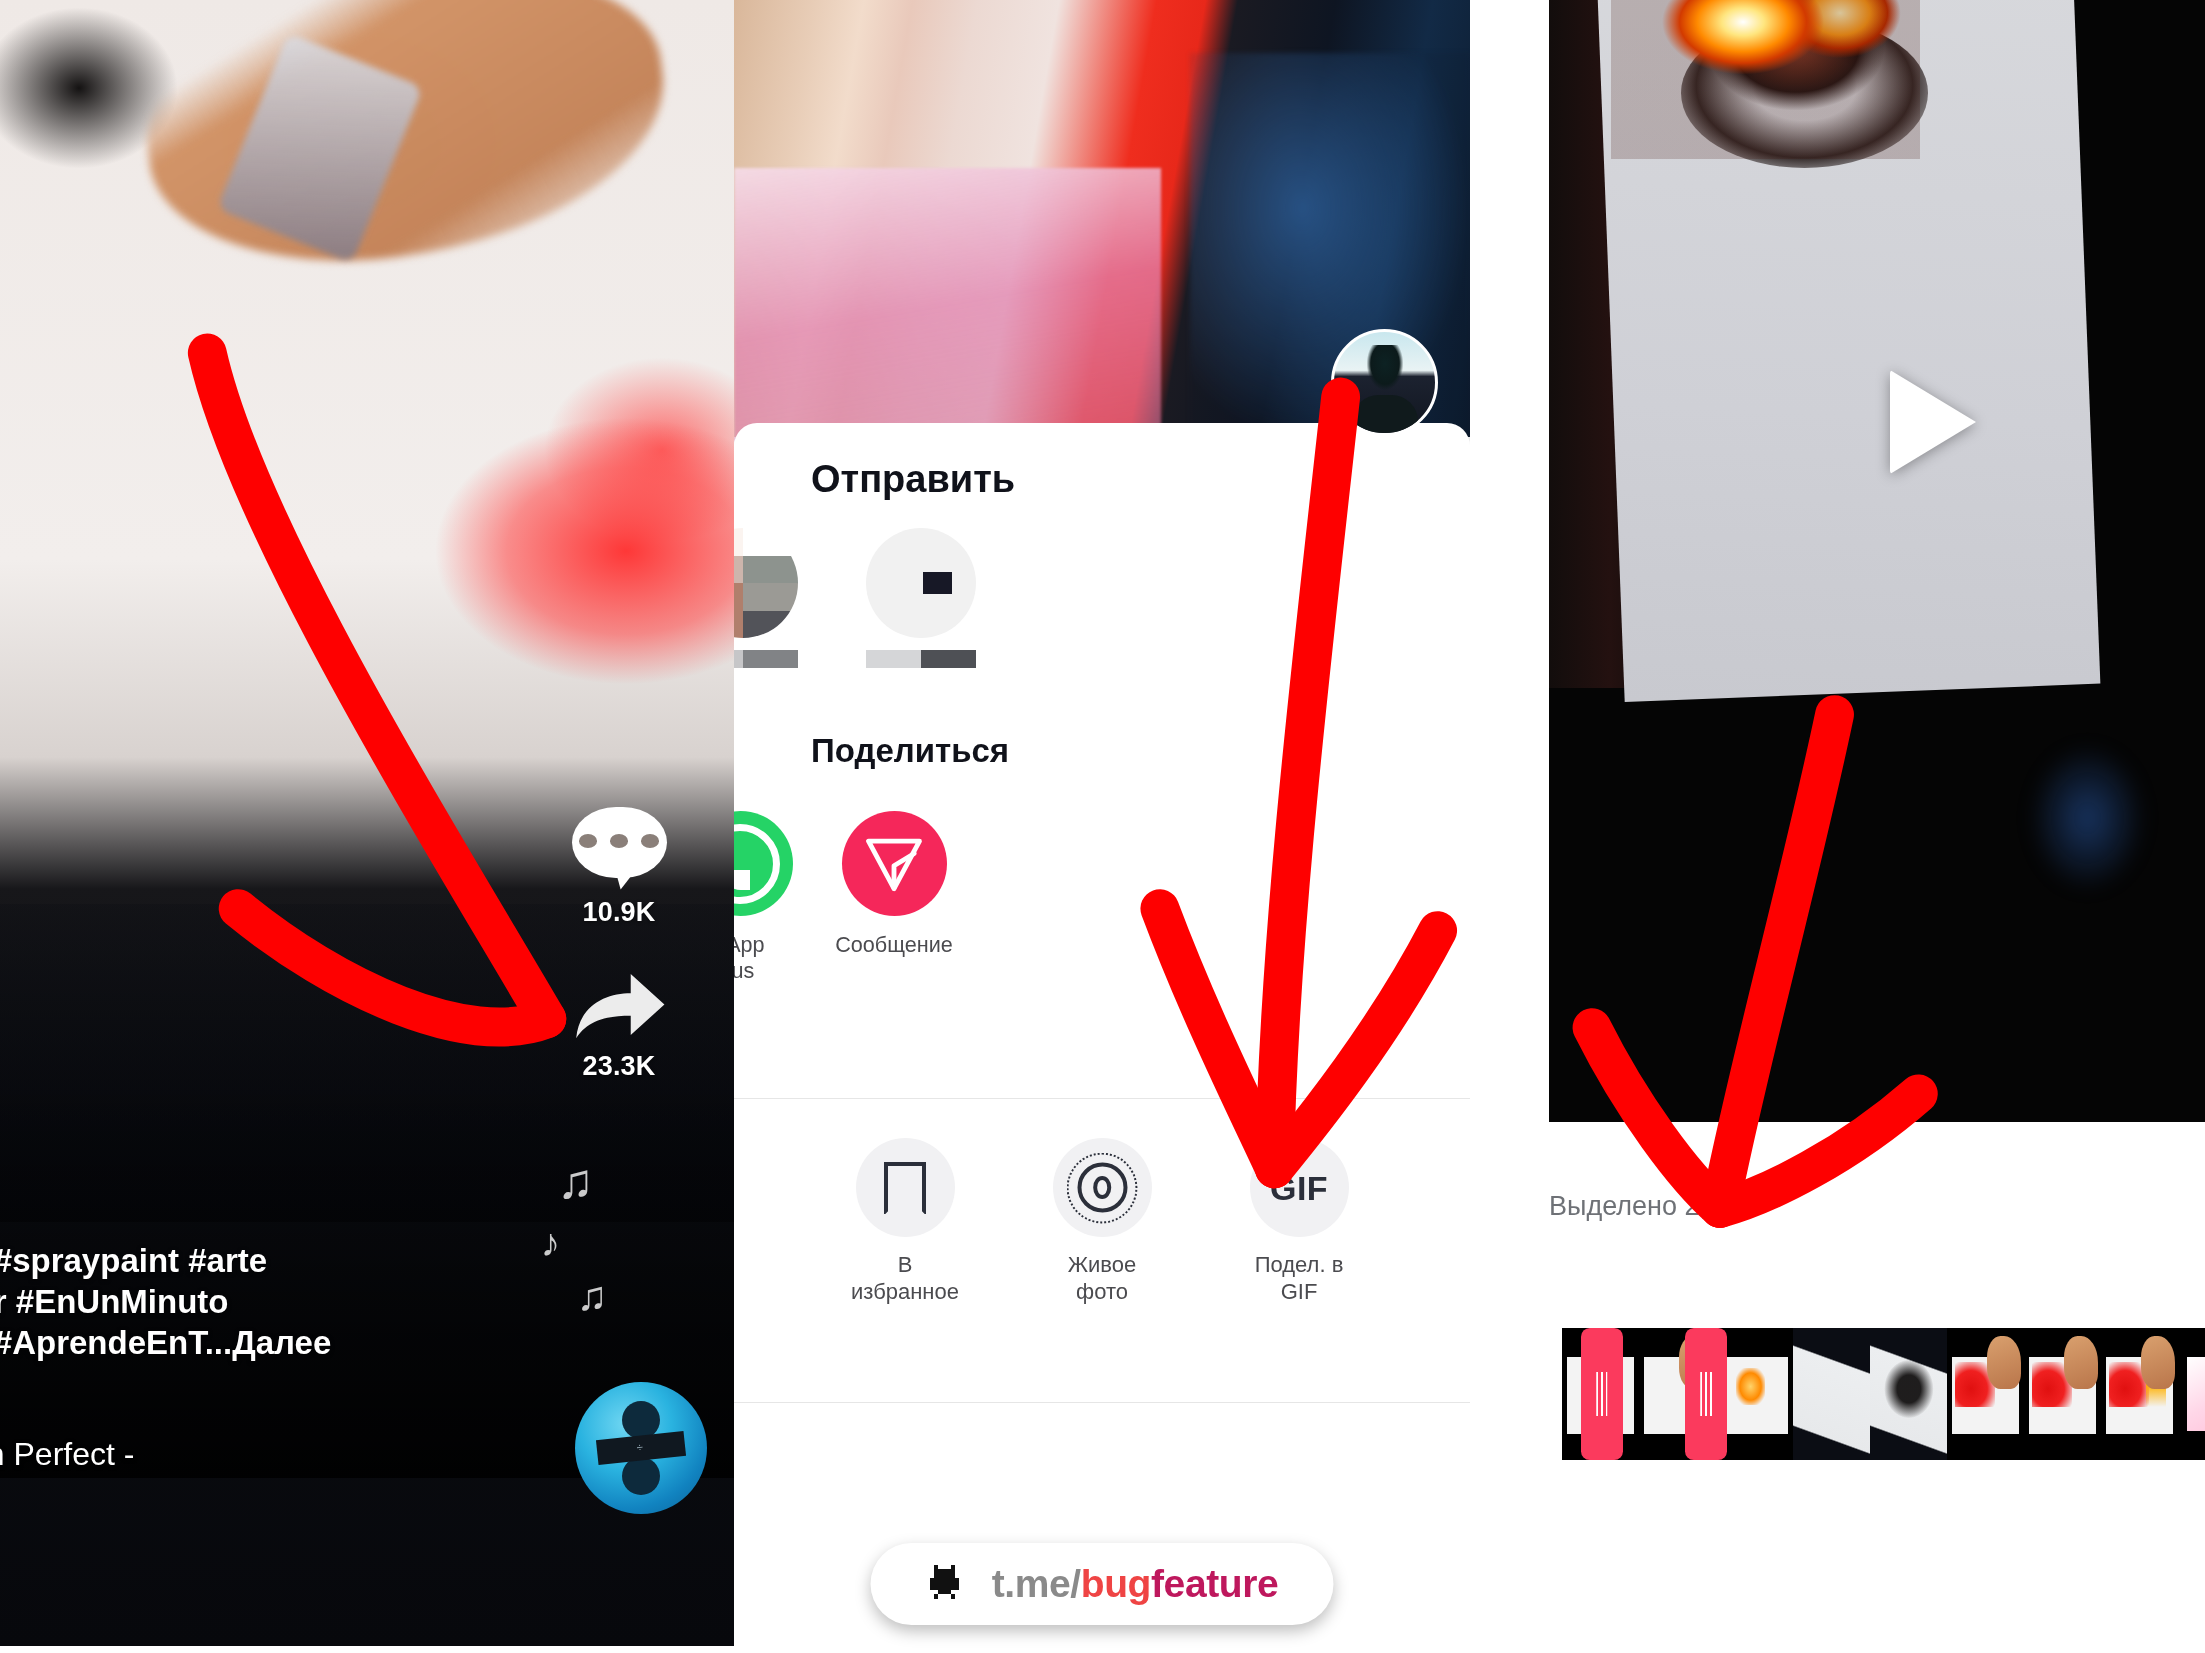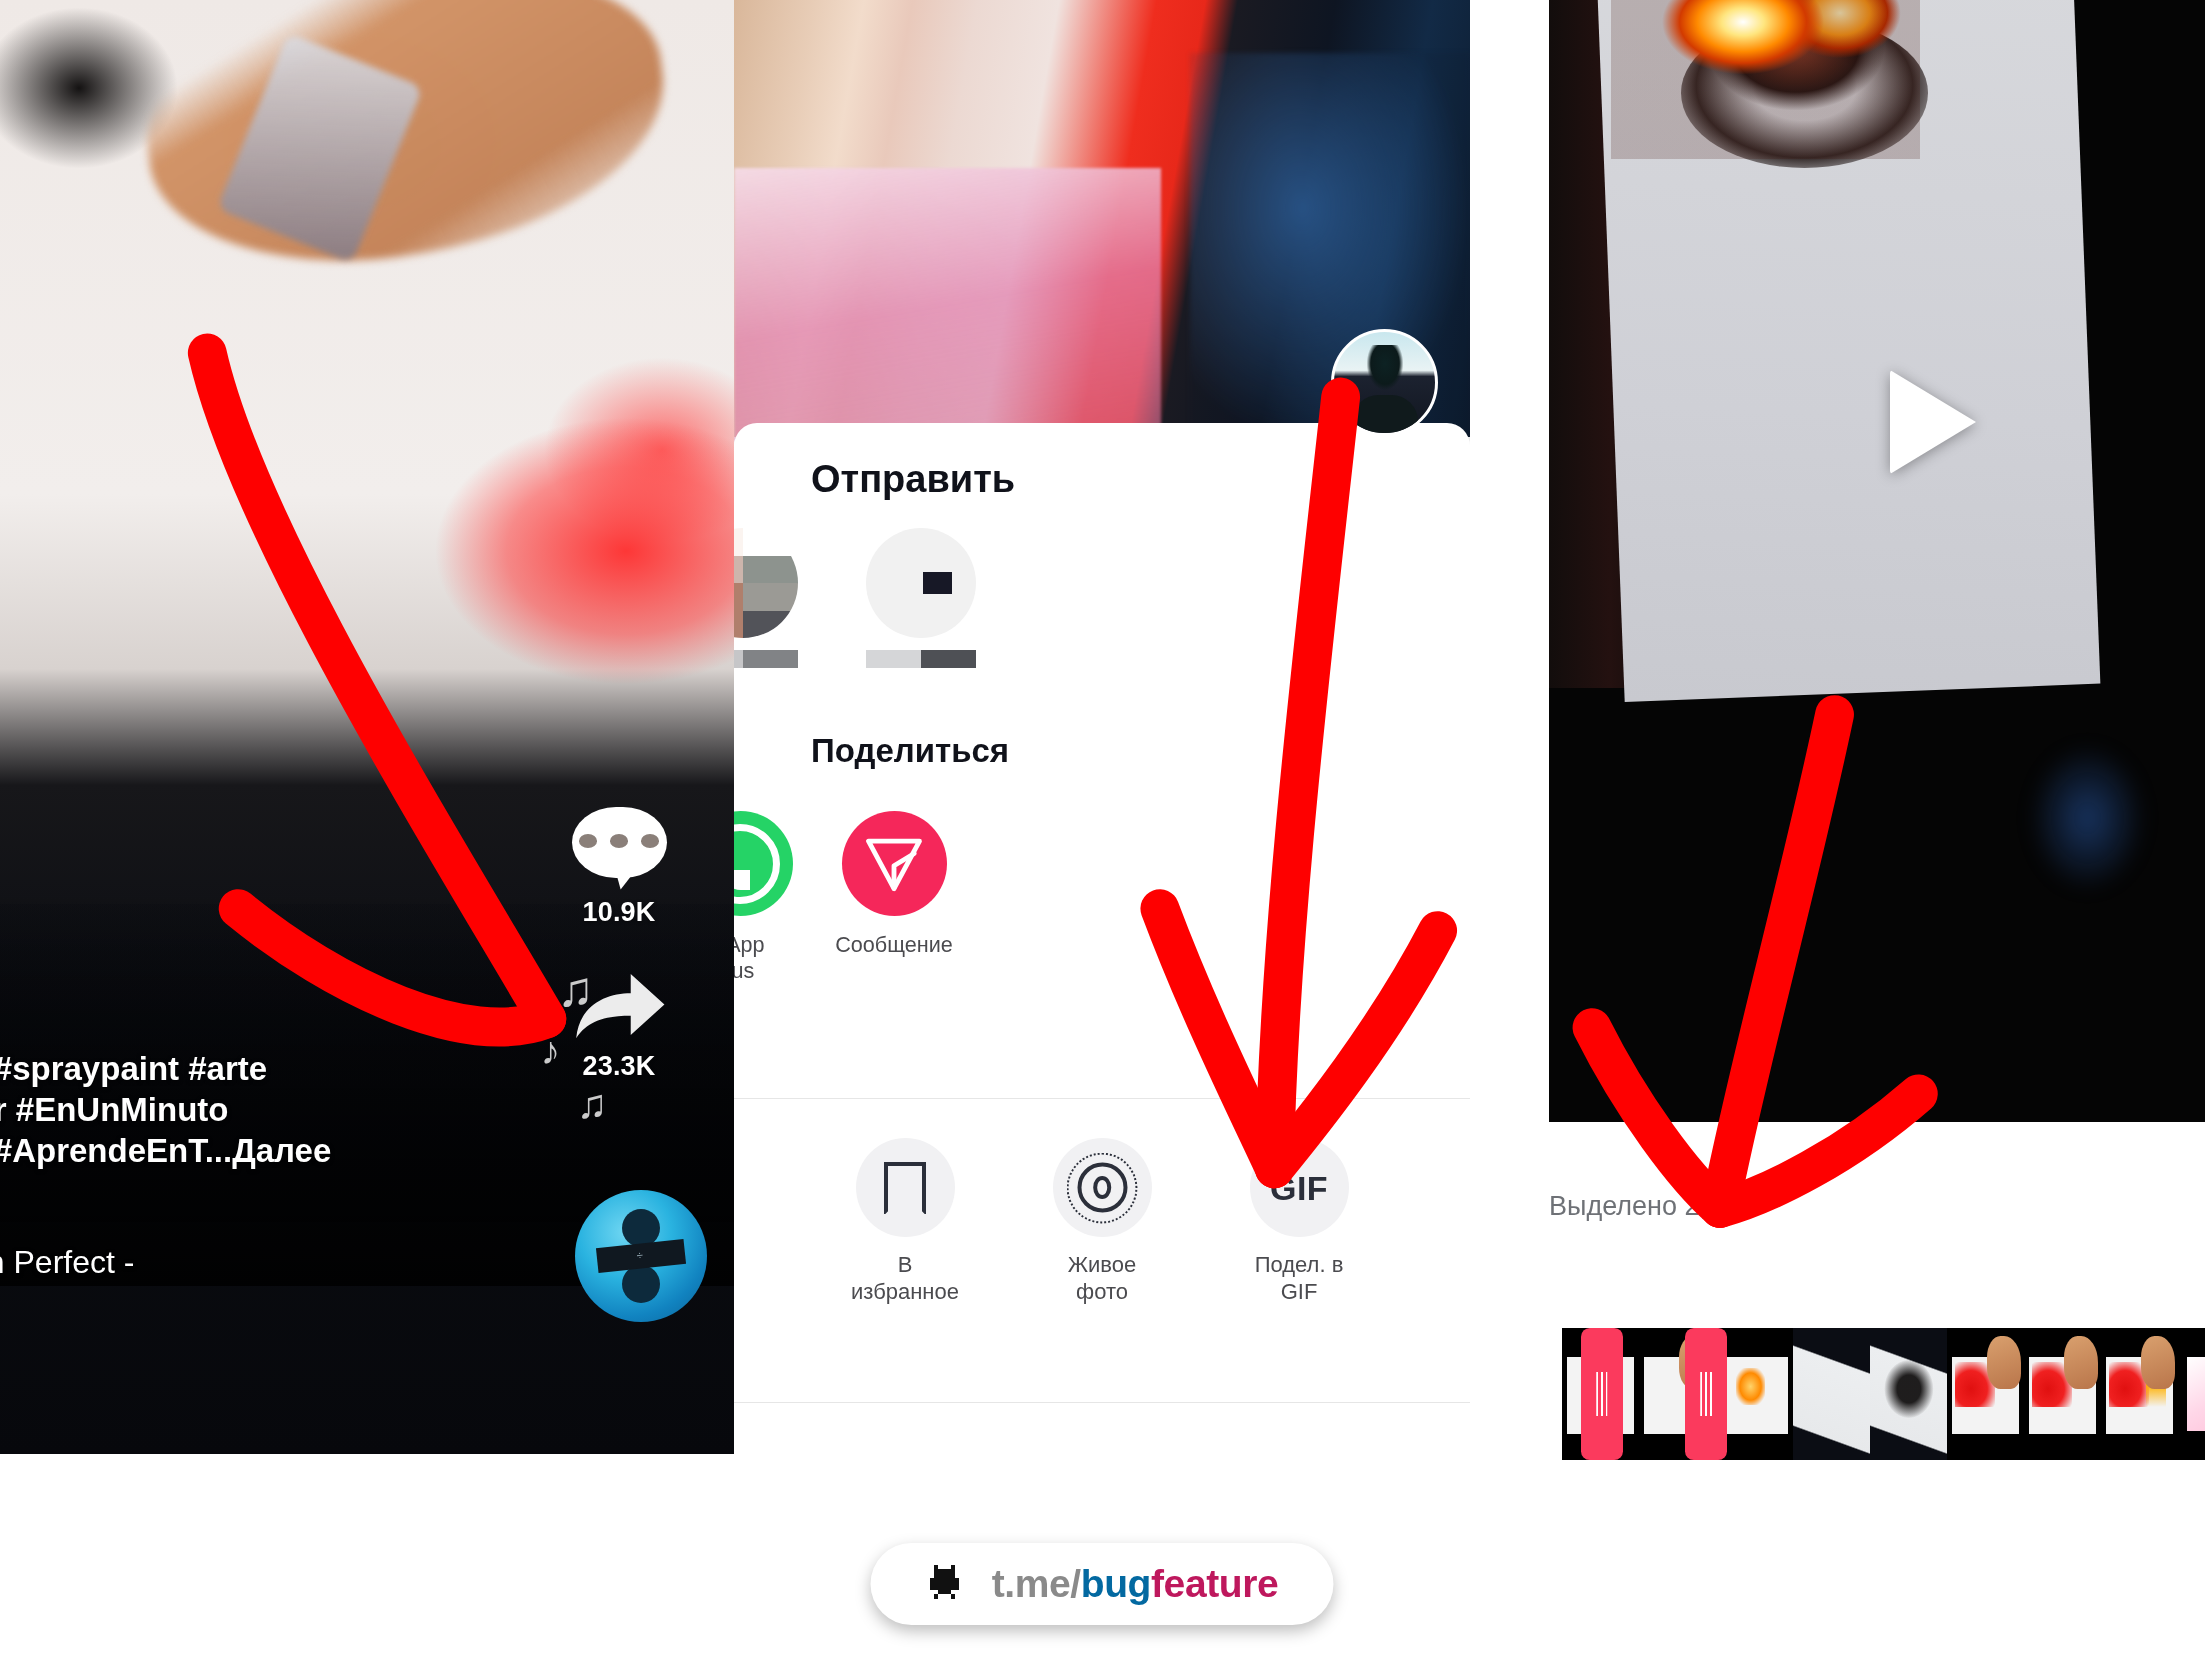--- a/index.html
+++ b/index.html
@@ -4,21 +4,21 @@
 <style>
   html,body{margin:0;padding:0;background:#fff;}
   body{
     width:2205px;height:1654px;
     font-family:"Liberation Sans","DejaVu Sans",sans-serif;
     overflow:hidden;position:relative;
   }
   .stage{position:absolute;inset:0;display:flex;}
 
   
-  .panel1{position:relative;width:734px;height:1454px;background:#737373;overflow:hidden;flex:0 0 auto;}
+  .panel1{position:relative;width:734px;height:1646px;background:#737373;overflow:hidden;flex:0 0 auto;}
   .p1-video{position:absolute;inset:0;
     background:
       radial-gradient(ellipse 265px 185px at 626px 551px, rgba(255,40,40,.92) 0%, rgba(255,60,60,.55) 45%, rgba(255,80,80,0) 72%),
       radial-gradient(ellipse 168px 132px at 662px 450px, rgba(255,70,70,.8) 0%, rgba(255,90,90,0) 70%),
       radial-gradient(ellipse 229px 185px at 362px 146px, rgba(215,150,105,.95) 0%, rgba(215,150,105,0) 62%),
       radial-gradient(ellipse 141px 115px at 79px 88px, rgba(20,18,18,1) 0%, rgba(30,28,28,0) 70%),
       linear-gradient(180deg,#efe9e6 0%,#f2eeec 34%,#d8d2cf 46%,#17171a 54%,#0b0d12 70%,#07080c 100%);
   }
   .p1-arm{position:absolute;left:146px;top:-17.6px;width:520px;height:273px;
     background:linear-gradient(155deg,rgba(214,150,104,0) 0%,rgba(214,150,104,.0) 18%,rgba(209,146,101,.98) 30%,rgba(196,131,88,.98) 72%,rgba(150,95,60,.0) 96%);
@@ -140,21 +140,21 @@
     border:2.6px dotted #2b2f3a;display:flex;align-items:center;justify-content:center;}
   .live::before{content:"";width:42px;height:42px;border-radius:50%;border:4.9px solid #2b2f3a;display:block;}
   .live::after{content:"";position:absolute;left:50%;top:50%;transform:translate(-50%,-50%);width:10.6px;height:15px;border-radius:50%;border:4.4px solid #2b2f3a;}
   .giftxt{position:absolute;left:50%;top:50%;transform:translate(-50%,-50%);font-size:34px;font-weight:700;color:#2b2f3a;letter-spacing:0.4px;}
 
   .tgbadge{position:absolute;left:50%;transform:translateX(-50%);bottom:29px;width:463px;height:82px;background:#fff;
     border-radius:41px;box-shadow:0 6.2px 16px rgba(0,0,0,.26);display:flex;align-items:center;justify-content:center;gap:20px;}
   .tg-bug{width:46px;height:46px;position:relative;}
   .tg-txt{font-size:39px;font-weight:700;letter-spacing:-0.4px;}
   .tg-txt .g{color:#8a8a8a;}
-  .tg-txt .r{color:#0369a1;}
+  .tg-txt .r{color:#ef4444;}
   .tg-txt .k{color:#be185d;}
 
   
   .panel3{position:relative;width:735px;height:1654px;background:#fff;overflow:hidden;flex:0 0 auto;}
   .p3-prev{position:absolute;left:79px;top:0;right:0;height:1122px;background:#050505;overflow:hidden;}
   .p3-paper{position:absolute;left:62px;top:-13.2px;width:476px;height:706px;background:linear-gradient(185deg,#d7d8dc 0%,#cfd0d6 60%,#c8c9cf 100%);
     transform:rotate(-2.2deg);}
   .p3-fire{position:absolute;left:62px;top:-53px;width:309px;height:212px;
     background:
       radial-gradient(ellipse 88px 57px at 132px 75px,#fff 0%,#ffe680 24%,#ff8a00 52%,#d23a00 72%,rgba(60,10,0,.2) 92%),

